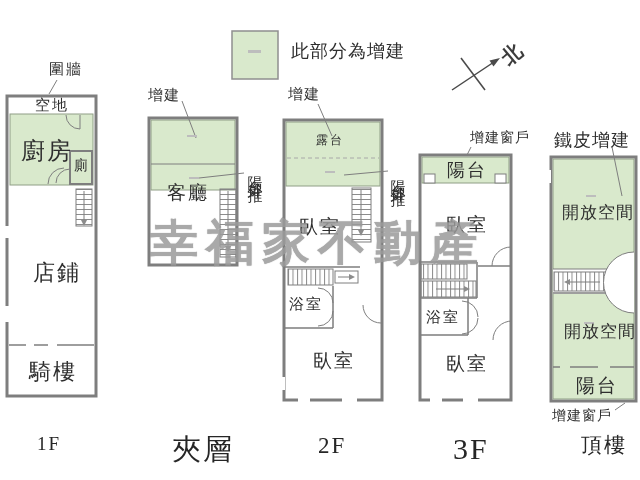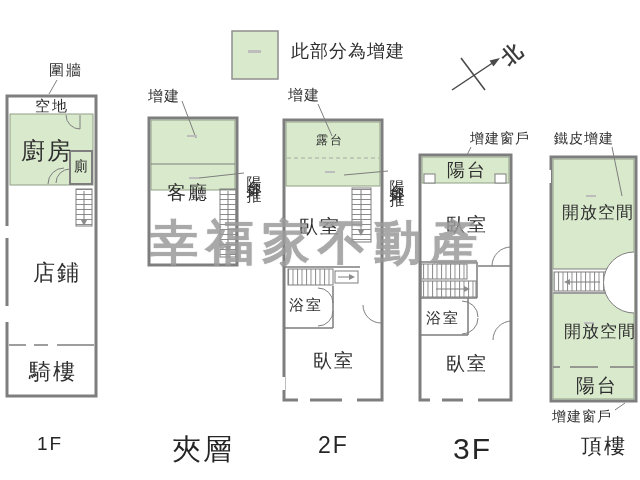--- a/index.html
+++ b/index.html
@@ -1,17 +1,17 @@
 <!DOCTYPE html>
 <html style="--addition_fill: #d9e9cc; --wall: #7e7e7e; --watermark: #9b9b9b; --label_text: #2e2e2e;"><head>
 <meta charset="utf-8">
 <style>
   html,body{margin:0;padding:0;background:#ffffff;}
   #canvas{position:relative;width:640px;height:480px;background:#fff;overflow:hidden;
-          font-family:Liberation Sans, sans-serif;}
+          font-family:Liberation Serif, serif;}
   #plan-svg{position:absolute;left:0;top:0;z-index:1;}
   .green{fill:var(--addition_fill,#d9e9cc);}
   .lbl{position:absolute;z-index:3;color:#2e2e2e;white-space:nowrap;line-height:1;
        letter-spacing:2px;}
   .small{letter-spacing:1px;}
   .vtext{writing-mode:vertical-rl;text-orientation:upright;letter-spacing:4px;}
   .floor-name{font-size:22px;color:#262626;letter-spacing:2px;}
   .watermark{position:absolute;z-index:5;font-size:48px;font-weight:700;
              color:var(--watermark,#9b9b9b);opacity:.85;letter-spacing:8px;
              text-shadow:0 0 1px #8a8a8a;}
@@ -169,20 +169,20 @@
   <div class="lbl" style="left:313px;top:351px;font-size:19px">臥室</div>
   <div class="lbl floor-name" style="left:318px;top:434px;font-size:23px">2F</div>
 
   <div class="lbl small" style="left:470px;top:131px;font-size:14px">增建窗戶</div>
   <div class="lbl" style="left:447px;top:161px;font-size:18px">陽台</div>
   <div class="lbl" style="left:446px;top:215px;font-size:19px">臥室</div>
   <div class="lbl" style="left:426px;top:310px;font-size:15px">浴室</div>
   <div class="lbl" style="left:446px;top:354px;font-size:19px">臥室</div>
   <div class="lbl floor-name" style="left:453px;top:434px;font-size:30px">3F</div>
 
-  <div class="lbl small" style="left:554px;top:131px;font-size:14px">鐵皮增建</div>
+  <div class="lbl small" style="left:554px;top:131px;font-size:18px">鐵皮增建</div>
   <div class="lbl small" style="left:562px;top:204px;font-size:17px">開放空間</div>
   <div class="lbl small" style="left:564px;top:323px;font-size:17px">開放空間</div>
   <div class="lbl" style="left:576px;top:376px;font-size:19px">陽台</div>
   <div class="lbl small" style="left:552px;top:409px;font-size:14px">增建窗戶</div>
   <div class="lbl floor-name" style="left:581px;top:435px;font-size:21px">頂樓</div>
 
 </div>
 
 </body></html>

